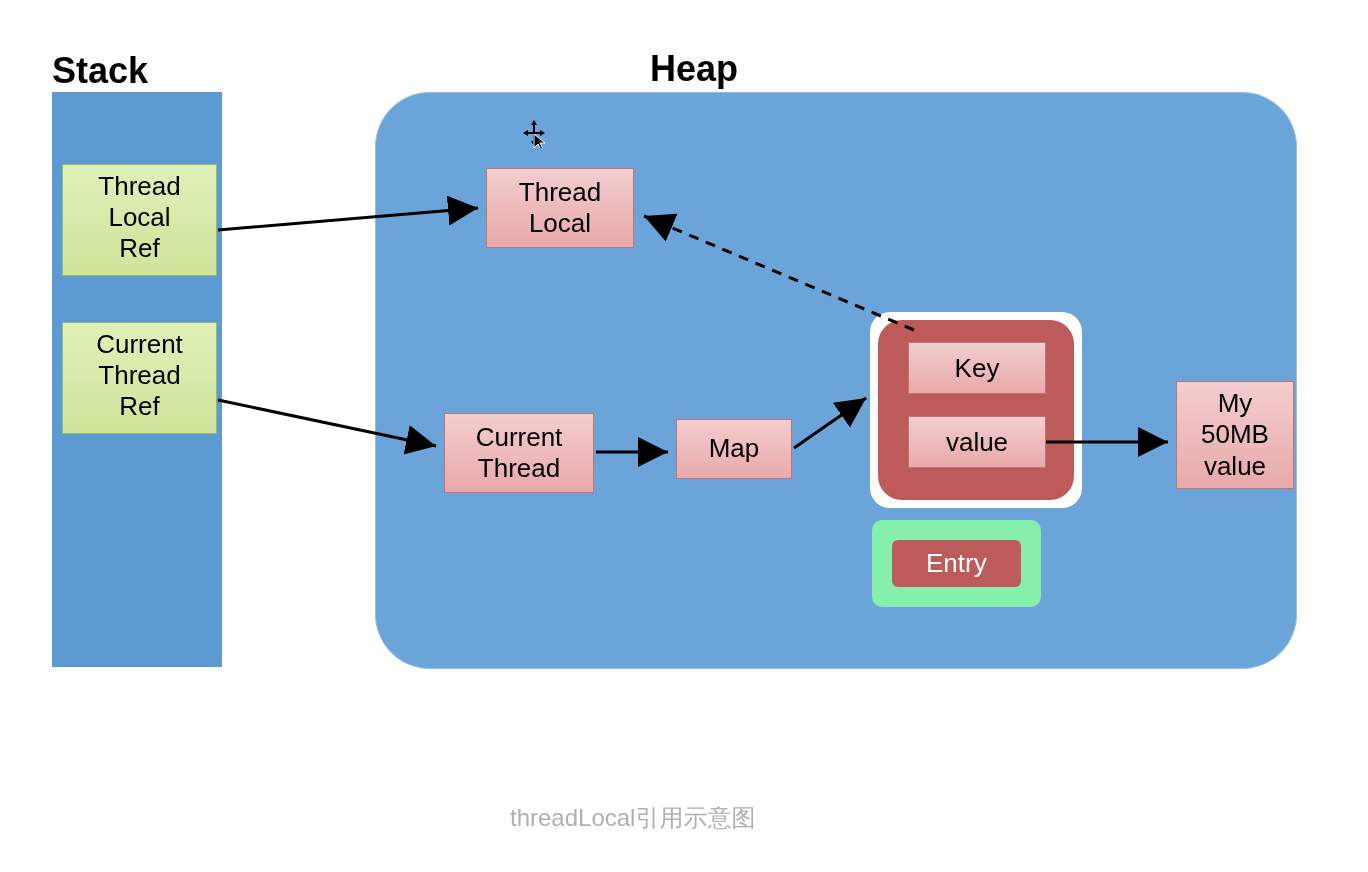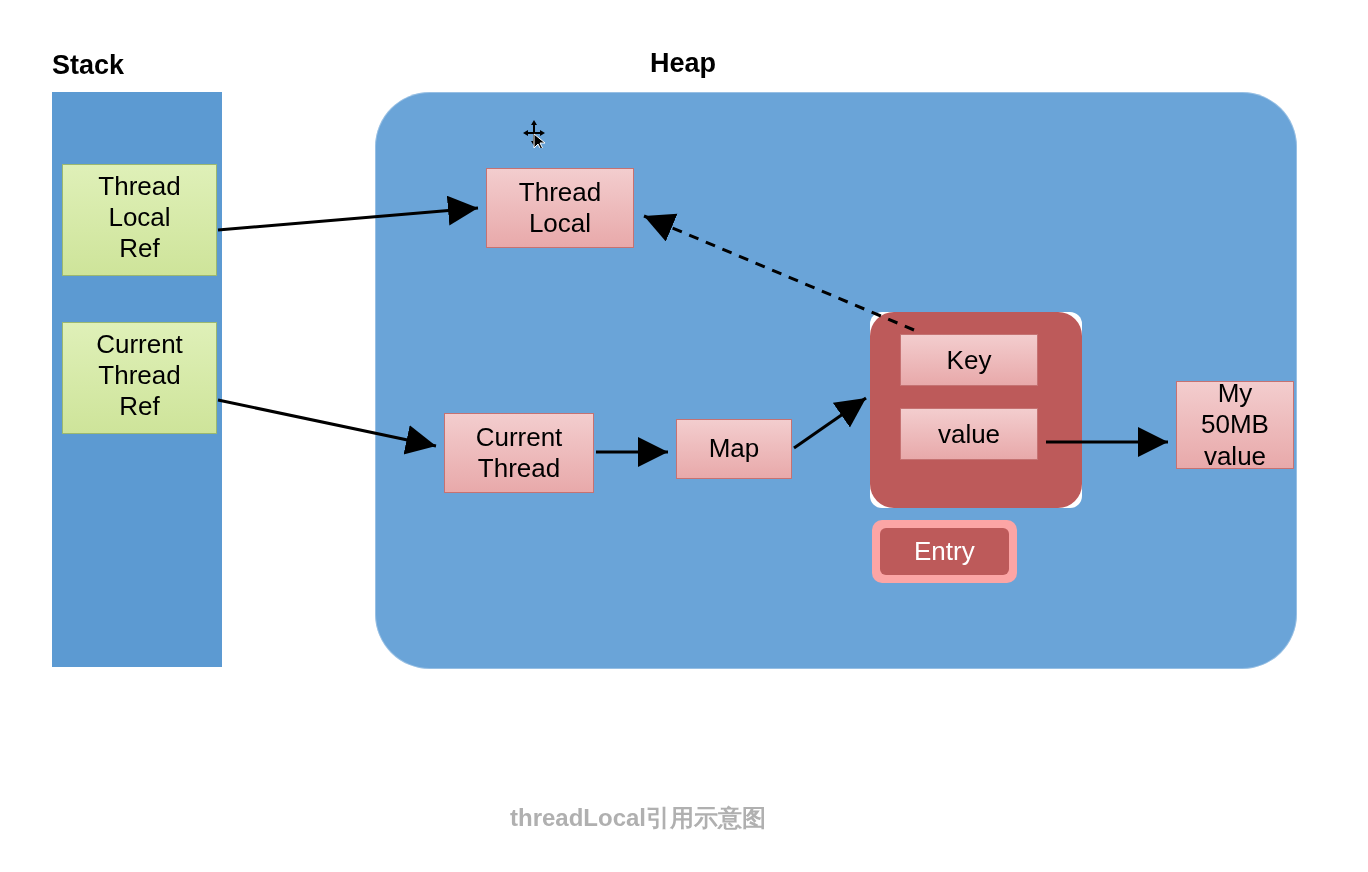--- a/index.html
+++ b/index.html
@@ -1,27 +1,27 @@
 <!DOCTYPE html>
 <html><head>
 <meta charset="utf-8">
 <style>
   html,body{margin:0;padding:0;background:#fff;font-family:"Helvetica Neue",Arial,"PingFang SC","Microsoft YaHei",sans-serif;}
   .canvas{position:relative;width:1368px;height:872px;}
-  .label{position:absolute;font-size:27px;font-weight:600;color:#000;}
+  .label{position:absolute;font-size:36px;font-weight:600;color:#000;}
   .caption{position:absolute;font-size:24px;color:#b0b0b0;font-weight:400;}
   .stack-rect{position:absolute;background:#5c9ad2;width:170px;height:575px;left:52px;top:92px;}
   .heap-rect{position:absolute;background:#6aa4d8;border-radius:55px;left:375px;top:92px;width:922px;height:577px;box-shadow:inset 0 0 0 1px rgba(255,255,255,.3);}
   .green-box{position:absolute;background:linear-gradient(#dff0b8,#cee49a);border:1px solid #9bb870;color:#000;text-align:center;font-size:26px;line-height:1.2;padding:6px 0;box-sizing:border-box;}
   .pink-box{position:absolute;background:linear-gradient(#f3cdce,#e8a9aa);border:1px solid #c57272;color:#000;text-align:center;font-size:26px;line-height:1.2;box-sizing:border-box;display:flex;align-items:center;justify-content:center;}
   .pink-box.multi{flex-direction:column;}
-  .entry-wrap{position:absolute;background:#fff;border-radius:12px;box-sizing:border-box;}
+  .entry-wrap{position:absolute;background:#fff;border-radius:20px;padding:8px;box-sizing:border-box;}
   .entry-body{background:#bd5a5a;border-radius:24px;width:100%;height:100%;position:relative;}
   .entry-key,.entry-val{position:absolute;background:linear-gradient(#f3cdce,#e8a9aa);border:1px solid #c57272;color:#000;font-size:26px;display:flex;align-items:center;justify-content:center;}
-  .entry-label-wrap{position:absolute;background:#fca5a5;border-radius:10px;padding:8px;}
+  .entry-label-wrap{position:absolute;background:#86efac;border-radius:10px;padding:20px;}
   .entry-label{background:#bd5a5a;color:#fff;font-size:26px;padding:8px 34px;border-radius:6px;}
   svg.arrows{position:absolute;left:0;top:0;width:1368px;height:872px;pointer-events:none;}
   .cursor{position:absolute;font-size:22px;color:#000;}
 </style>
 </head>
 <body>
 
 <div class="canvas">
 
   <div class="label" style="left:52px;top:50px;">Stack</div>
@@ -45,21 +45,21 @@
     <span style="white-space:pre-line;">Thread
 Local</span>
   </div>
   <div class="pink-box multi" style="left:444px;top:413px;width:150px;height:80px;">
     <span style="white-space:pre-line;">Current
 Thread</span>
   </div>
   <div class="pink-box" style="left:676px;top:419px;width:116px;height:60px;">
     <span>Map</span>
   </div>
-  <div class="pink-box multi" style="left:1176px;top:381px;width:118px;height:88px;">
+  <div class="pink-box multi" style="left:1176px;top:381px;width:118px;height:108px;">
     <span style="white-space:pre-line;">My
 50MB
 value</span>
   </div>
 
   <div class="entry-wrap" style="left:870px;top:312px;width:212px;height:196px;">
     <div class="entry-body">
       <div class="entry-key" style="left:30px;top:22px;width:136px;height:50px;">
         <span>Key</span>
       </div>
@@ -96,15 +96,15 @@
 
     <line x1="596" y1="452" x2="668" y2="452" stroke="#000" stroke-width="3" marker-end="url(#ah)"></line>
 
     <line x1="794" y1="448" x2="866" y2="398" stroke="#000" stroke-width="3" marker-end="url(#ah)"></line>
 
     <line x1="914" y1="330" x2="644" y2="216" stroke="#000" stroke-width="3" stroke-dasharray="10 8" marker-end="url(#ah)"></line>
 
     <line x1="1046" y1="442" x2="1168" y2="442" stroke="#000" stroke-width="3" marker-end="url(#ah)"></line>
   </svg>
 
-  <div class="caption" style="left:510px;top:802px;font-weight:bold;">threadLocal引用示意图</div>
+  <div class="caption" style="left:510px;top:802px;">threadLocal引用示意图</div>
 
 </div>
 
 </body></html>

